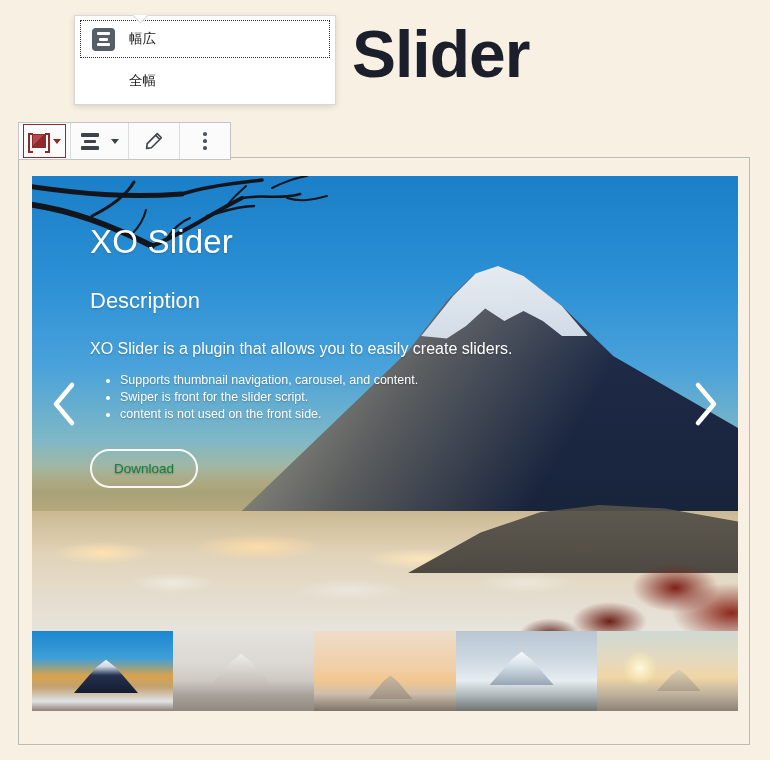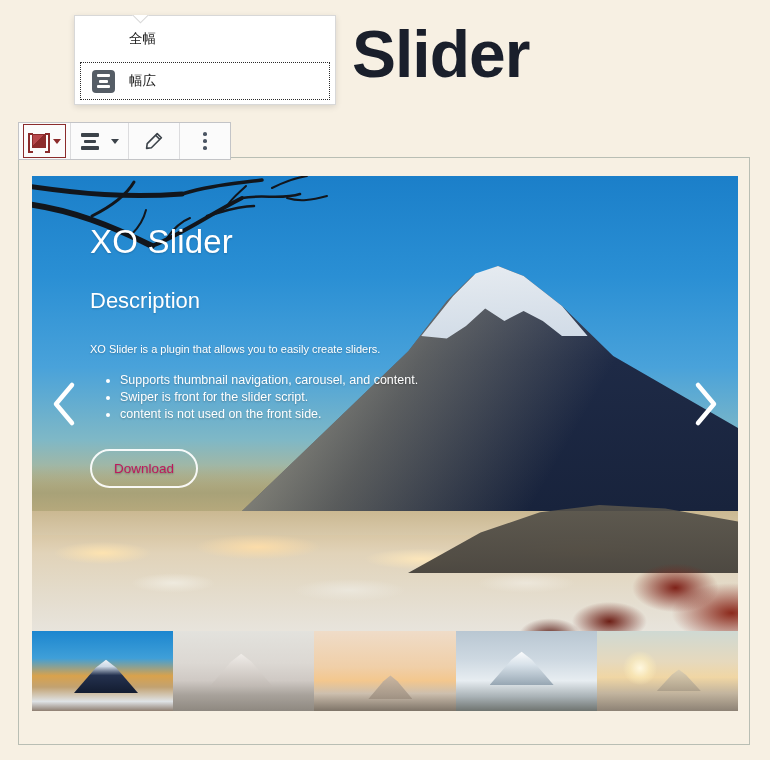--- a/index.html
+++ b/index.html
@@ -166,33 +166,33 @@
   .slide-copy{position:absolute;left:58px;top:46px;width:430px;color:#fff;}
   .slide-h1{
     font-size:33px;line-height:40px;font-weight:300;letter-spacing:.2px;
     text-shadow:0 1px 2px rgba(0,0,0,.18);
   }
   .slide-h2{
     font-size:22px;line-height:30px;font-weight:300;margin-top:24px;
     text-shadow:0 1px 2px rgba(0,0,0,.18);
   }
   .slide-p{
-    font-size:11px;line-height:18px;font-weight:400;margin-top:24px;
+    font-size:16px;line-height:18px;font-weight:400;margin-top:24px;
     text-shadow:0 1px 2px rgba(0,0,0,.25);
   }
   .slide-list{
     margin:14px 0 0 30px;padding:0;list-style:disc;
     font-size:12.5px;line-height:17px;
     text-shadow:0 1px 2px rgba(0,0,0,.25);
   }
   .slide-list li{margin:0;}
   .dl-btn{
     display:inline-block;margin-top:26px;
     padding:10px 22px;border:2px solid rgba(255,255,255,.92);
-    border-radius:22px;font-size:13.5px;color:#be185d;cursor:pointer;
+    border-radius:22px;font-size:13.5px;color:#15803d;cursor:pointer;
     text-shadow:0 1px 2px rgba(0,0,0,.3);
   }
 
   
   .thumbs{display:flex;width:706px;height:80px;margin-top:0;}
   .thumb{flex:1 1 0;height:80px;position:relative;overflow:hidden;cursor:pointer;}
   .t1{background:linear-gradient(to bottom,#1c86cf 0%,#3f9fd8 34%,#d9a24c 56%,#c2a271 70%,#dfe3e6 88%,#8f7f72 100%);}
   .t2{background:linear-gradient(to bottom,#e3e2dd 0%,#dcd8d3 40%,#cfc9c4 62%,#a8a29b 80%,#8e8880 100%);}
   .t3{background:linear-gradient(to bottom,#efdcc8 0%,#f0cfa8 45%,#f3c78e 62%,#cdbfae 78%,#7e7468 100%);}
   .t4{background:linear-gradient(to bottom,#b9c7d2 0%,#cdd8e1 35%,#e7edf1 62%,#a9b2b6 82%,#6f7470 100%);}
@@ -316,29 +316,29 @@
           <i></i>
             <i></i>
             <i></i>
         </span>
       </div>
     </div>
   </div>
 
   <div class="popover">
     <div class="popover-arrow"></div>
-    <div class="menu-item">
-      <span class="ic-full">
-        <span class="scr"></span><span class="stand"></span>
-      </span>
-      <span class="menu-label">全幅</span>
-    </div>
     <div class="menu-item focused">
       <span class="ic-wide">
         <i></i>
           <i class="mid"></i>
           <i></i>
       </span>
       <span class="menu-label">幅広</span>
     </div>
+    <div class="menu-item">
+      <span class="ic-full">
+        <span class="scr"></span><span class="stand"></span>
+      </span>
+      <span class="menu-label">全幅</span>
+    </div>
   </div>
 
 </div>
 
 </body></html>

